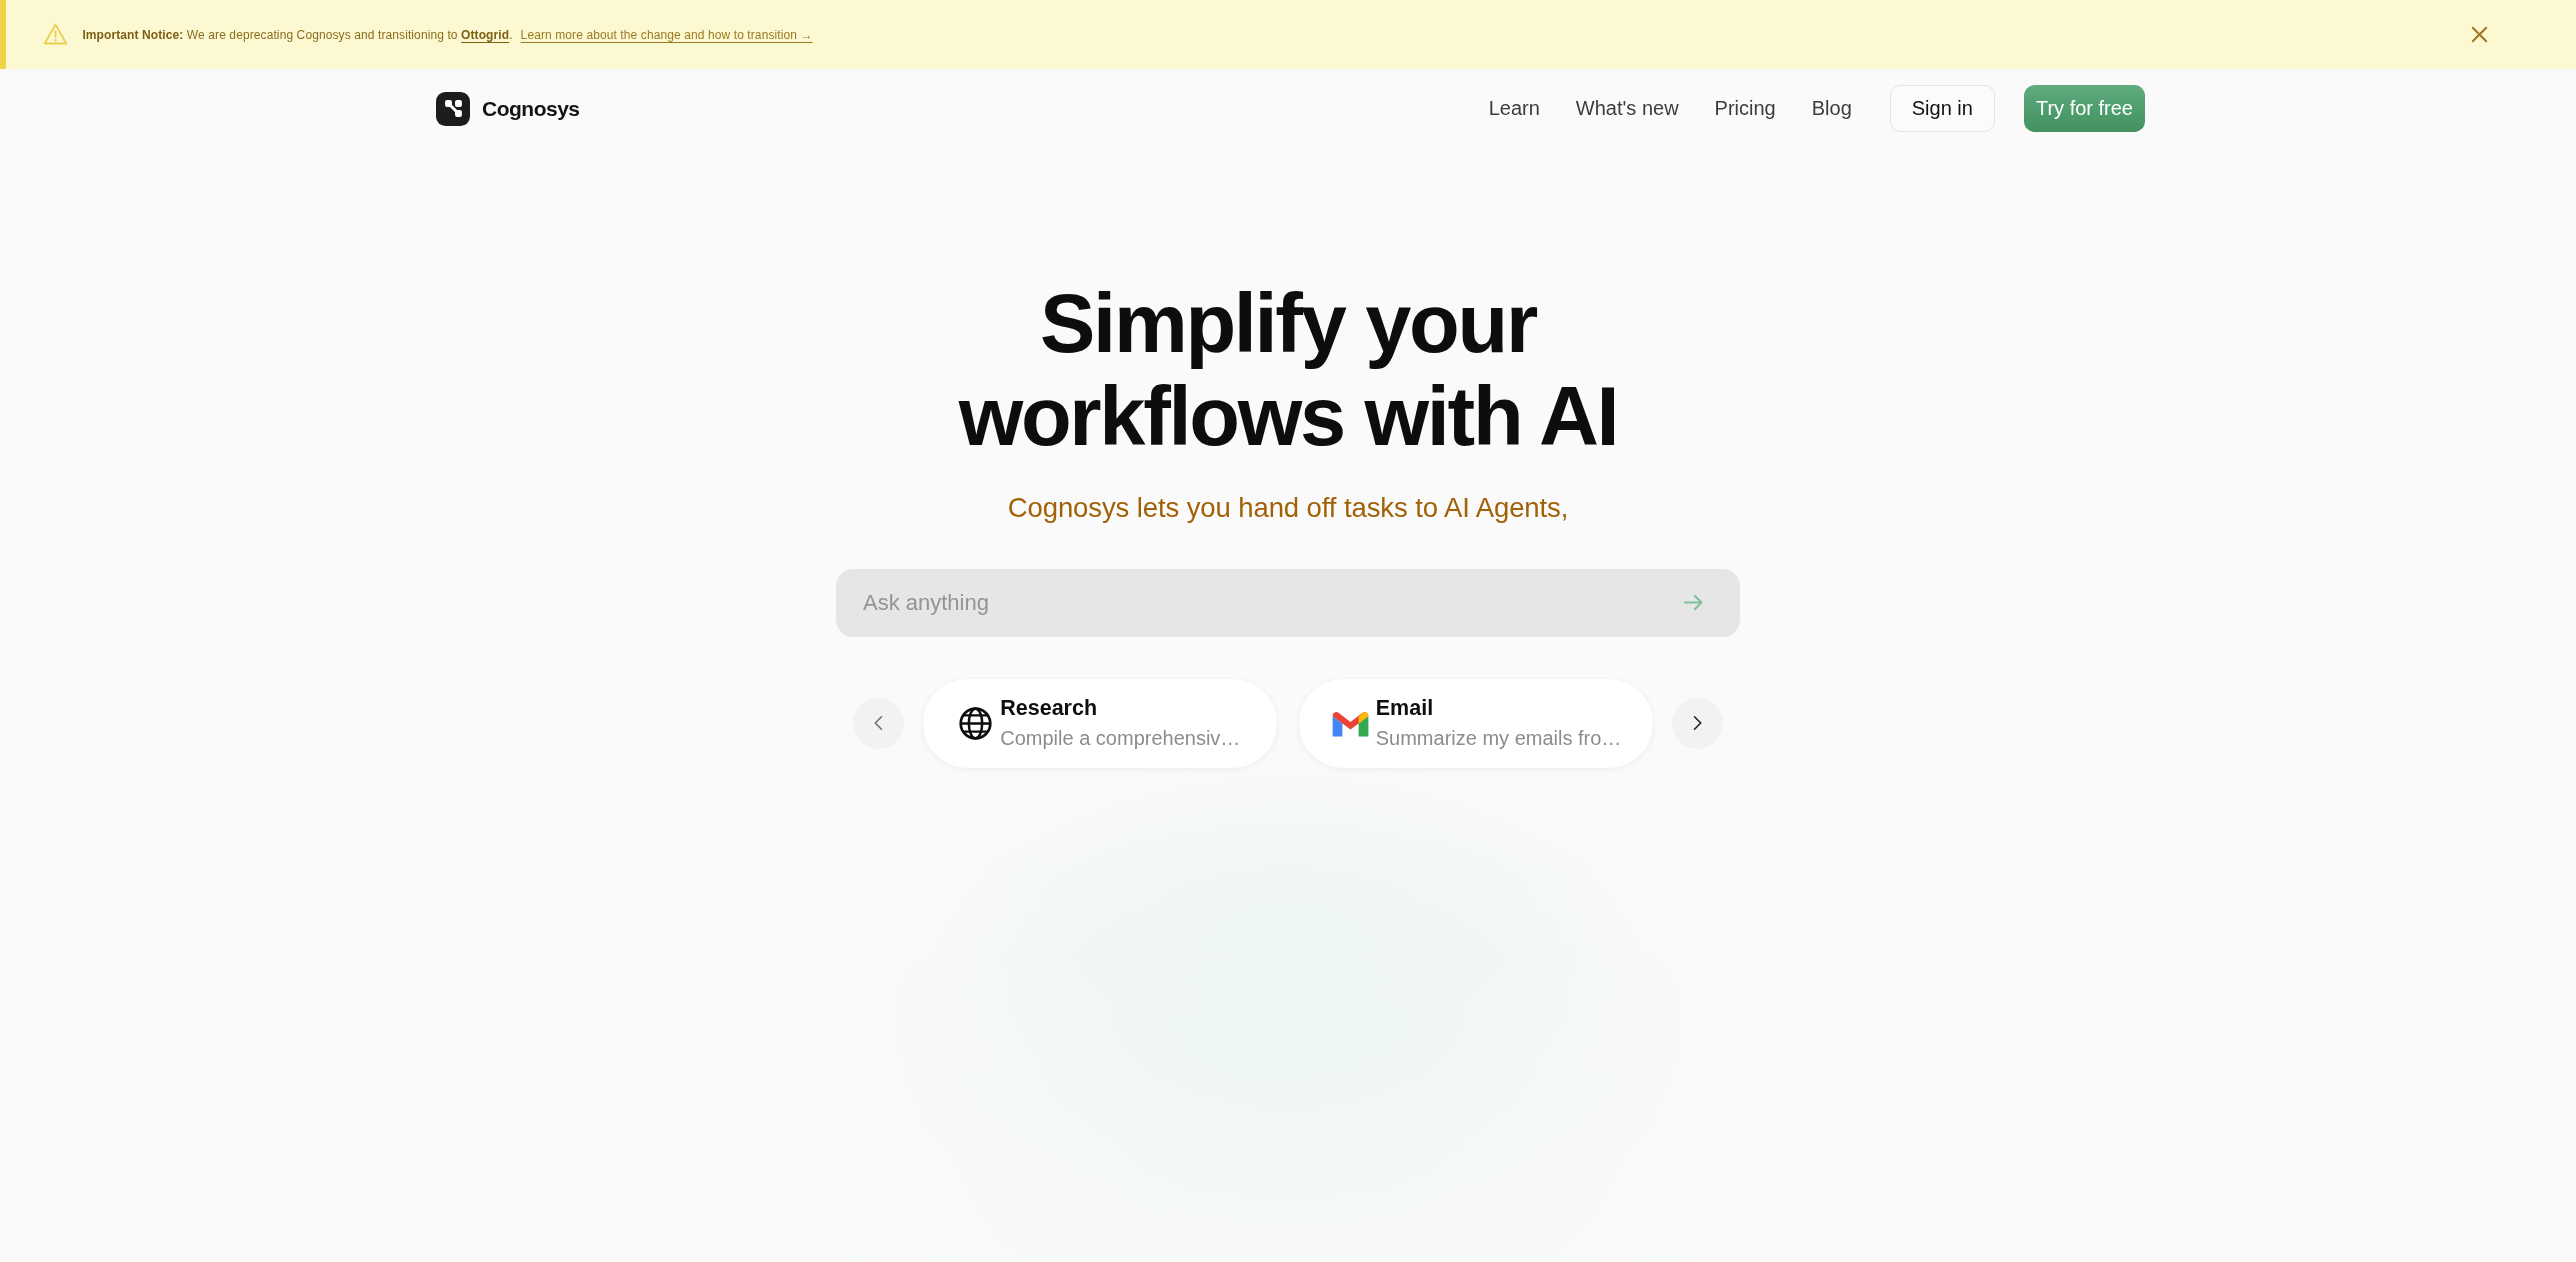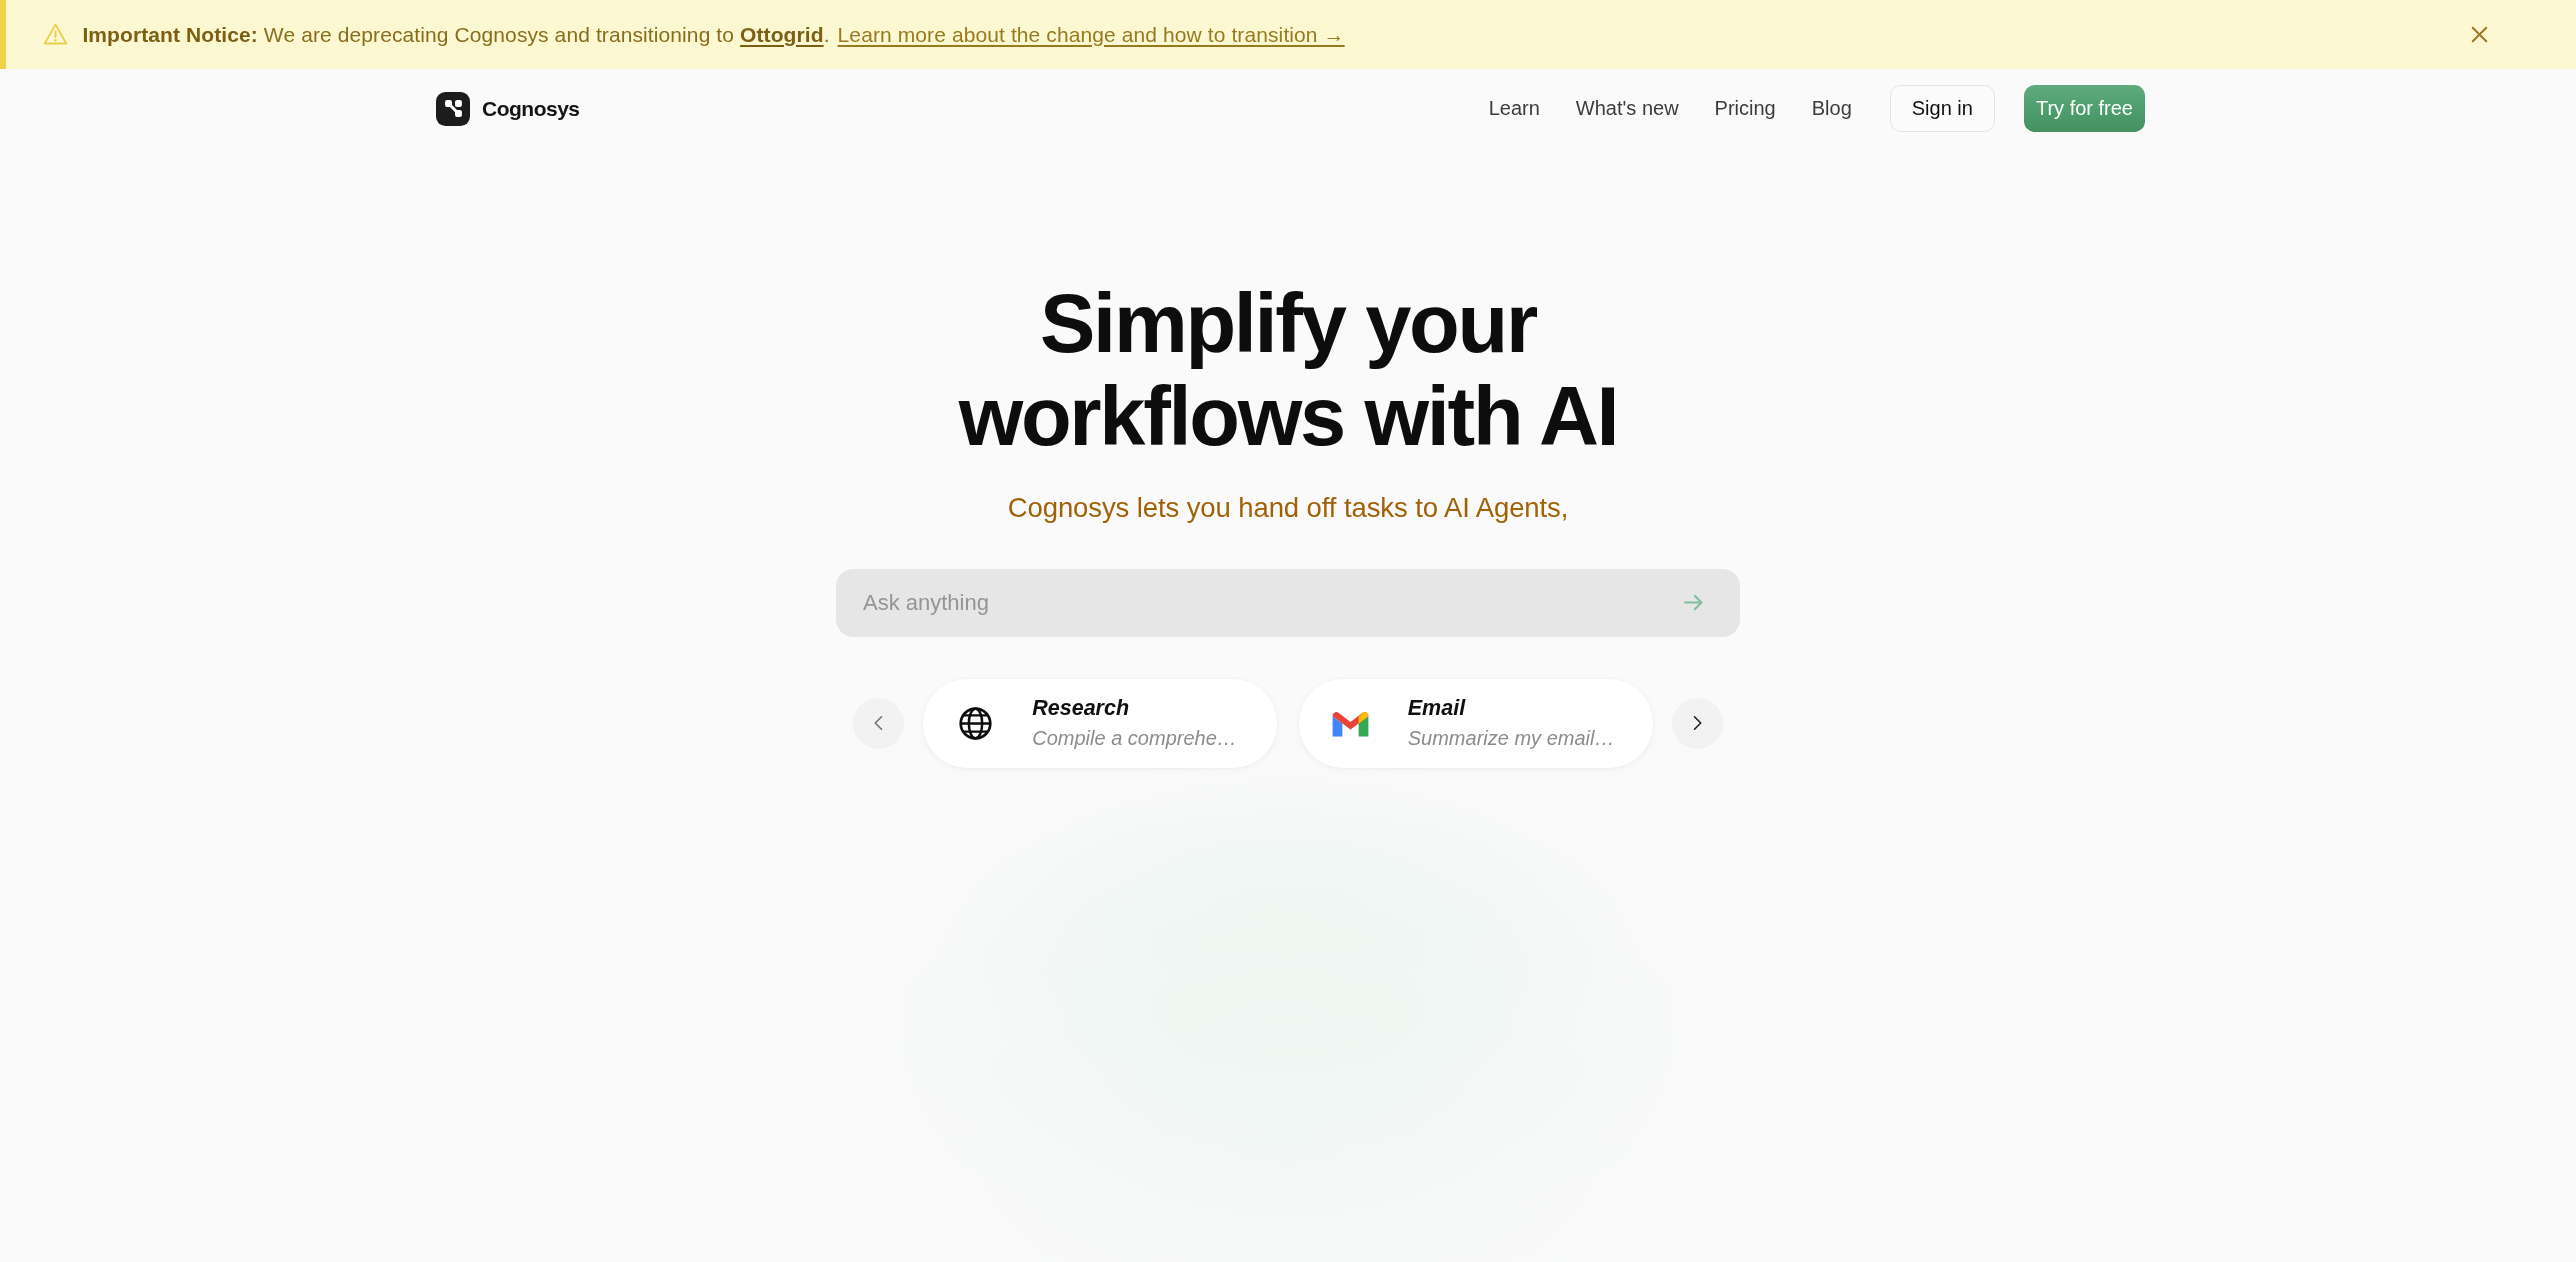--- a/index.html
+++ b/index.html
@@ -46,21 +46,21 @@
     padding-right:74px;
   }
   .notice-left {
     display:flex;
     align-items:center;
     gap:13.4px;
     margin-left:12px;
   }
   .warn-icon { width:27px; height:27px; flex:none; display:block; }
   .notice-text {
-    font-size:21px;
+    font-size:12px;
     color:#8a6d1c;
     letter-spacing:0.1px;
     white-space:nowrap;
   }
   .notice-text .strong { font-weight:bold; color:#7d5f14; }
   .notice-link-brand {
     font-weight:bold;
     color:#7d5f14;
     text-decoration:underline;
     text-underline-offset:3.4px;
@@ -243,24 +243,23 @@
   }
   .card {
     width:354px;
     height:89px;
     background:#ffffff;
     border-radius:44px;
     box-shadow:0 1.3px 6.7px rgba(0,0,0,0.05), 0 0 0 0.7px rgba(0,0,0,0.015);
     display:flex;
     align-items:center;
     padding:0 31px;
-    gap:36px;
-    cursor:pointer;
-    flex:none;
-    font-style:italic;
+    gap:4px;
+    cursor:pointer;
+    flex:none;
   }
   .card-icon {
     width:42px; height:42px;
     display:flex; align-items:center; justify-content:center;
     flex:none;
   }
   .card-icon svg { display:block; }
   .card-body { min-width:0; overflow:hidden; }
   .card-title {
     font-size:21.5px;

